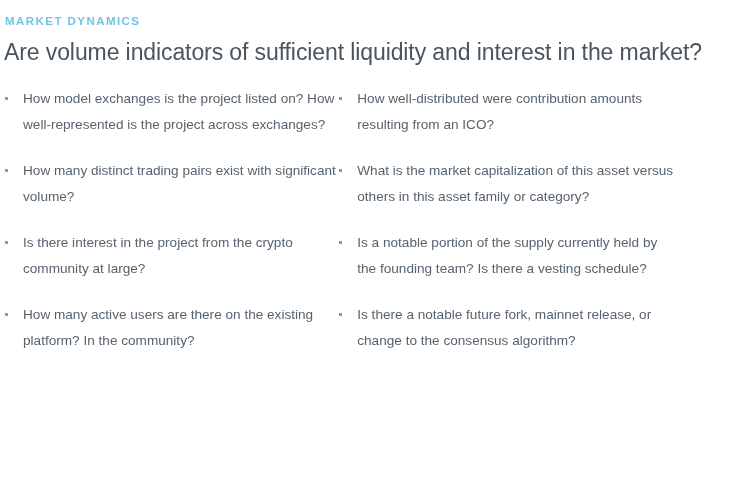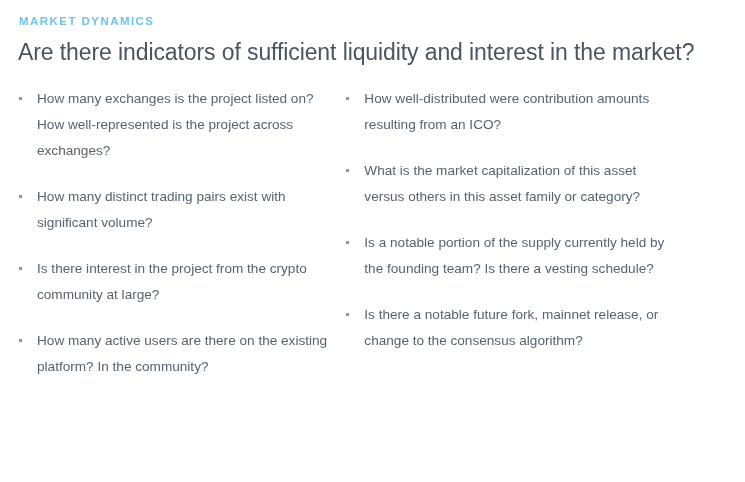--- a/index.html
+++ b/index.html
@@ -12,21 +12,21 @@
     height: 482px;
     overflow: hidden;
     font-family: "Liberation Sans", sans-serif;
     -webkit-font-smoothing: antialiased;
   }
   .page {
     position: relative;
     width: 691px;
     height: 482px;
     box-sizing: border-box;
-    padding: 14px 14px 0 16px;
+    padding: 14px 14px 0 2px;
     background: #ffffff;
   }
   .eyebrow {
     color: #6ec4e8;
     font-size: 11.5px;
     font-weight: bold;
     letter-spacing: 1.45px;
     text-transform: uppercase;
     line-height: 14px;
     margin: 0 0 0 3px;
@@ -83,29 +83,29 @@
     display: block;
   }
 </style>
 </head>
 <body>
 
 <div class="page">
 
   <div class="eyebrow">MARKET DYNAMICS</div>
 
-  <h1 class="headline">Are there indicators of sufficient liquidity and interest in the market?</h1>
+  <h1 class="headline">Are volume indicators of sufficient liquidity and interest in the market?</h1>
 
   <div class="columns">
 
     <div class="column left">
       <ul class="bullets">
         <li>
           <span class="bullet-dot"></span>
-          <span class="bullet-text">How many exchanges is the project listed on? How well-represented is the project across exchanges?</span>
+          <span class="bullet-text">How model exchanges is the project listed on? How well-represented is the project across exchanges?</span>
         </li>
         <li>
           <span class="bullet-dot"></span>
           <span class="bullet-text">How many distinct trading pairs exist with significant volume?</span>
         </li>
         <li>
           <span class="bullet-dot"></span>
           <span class="bullet-text">Is there interest in the project from the crypto community at large?</span>
         </li>
         <li>

